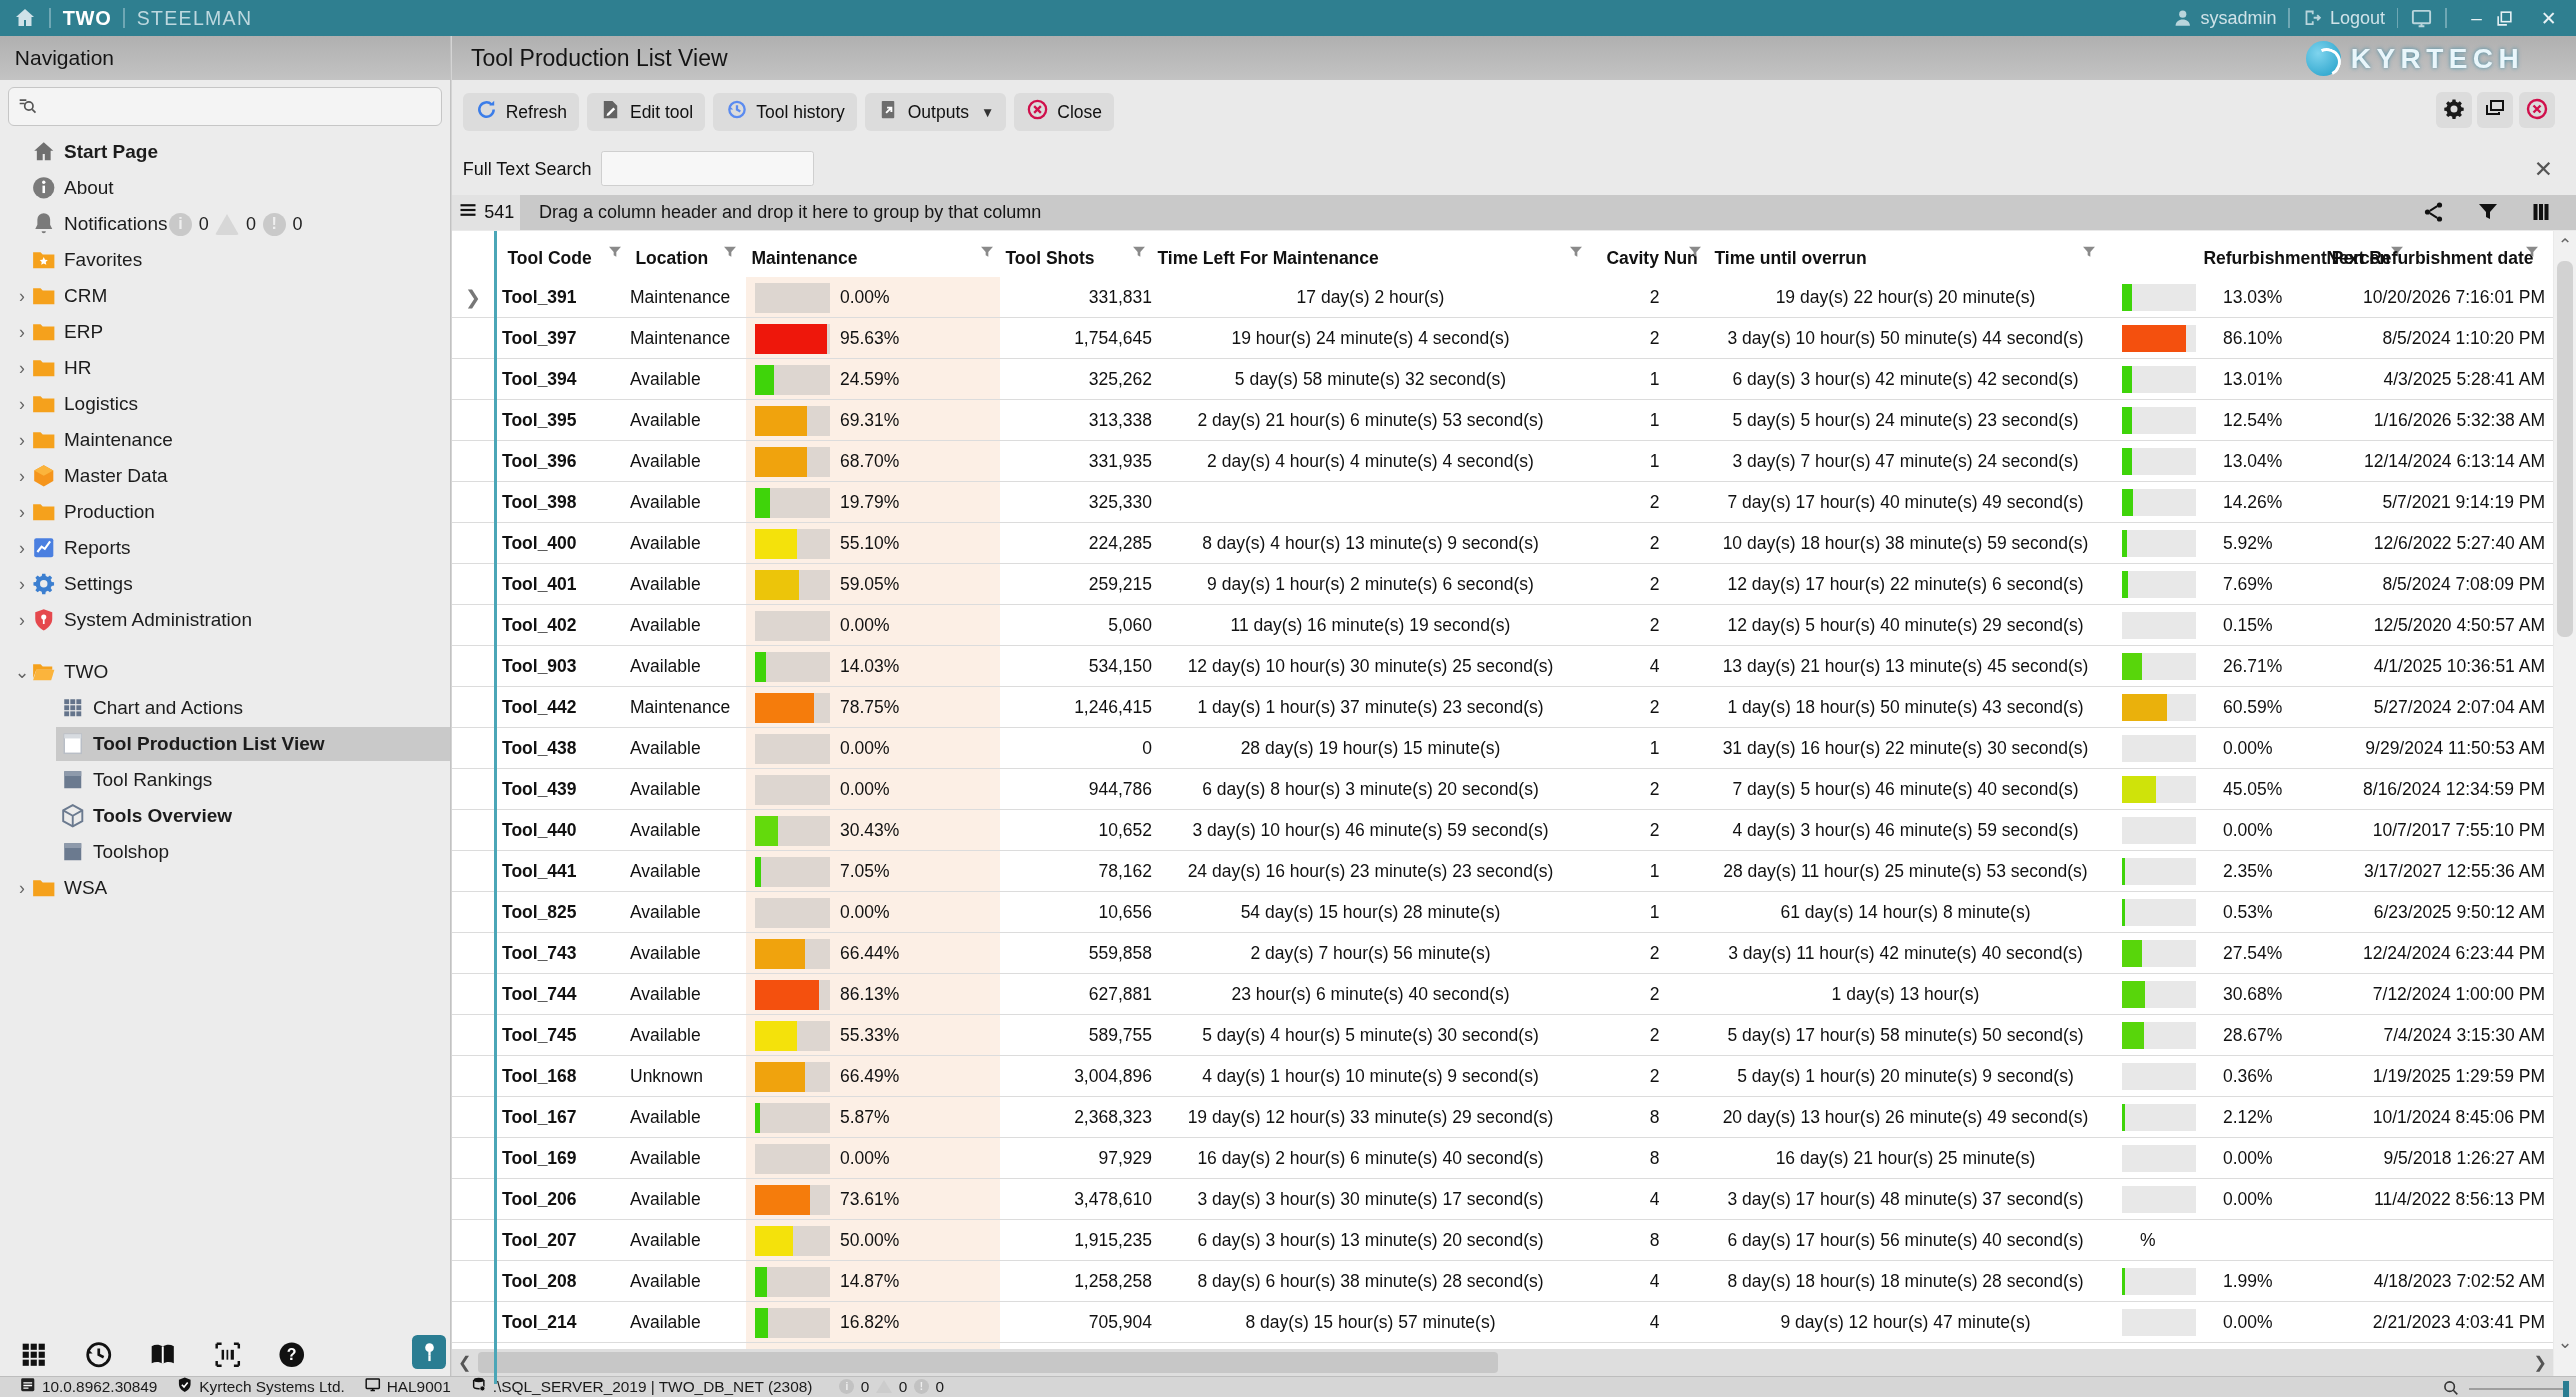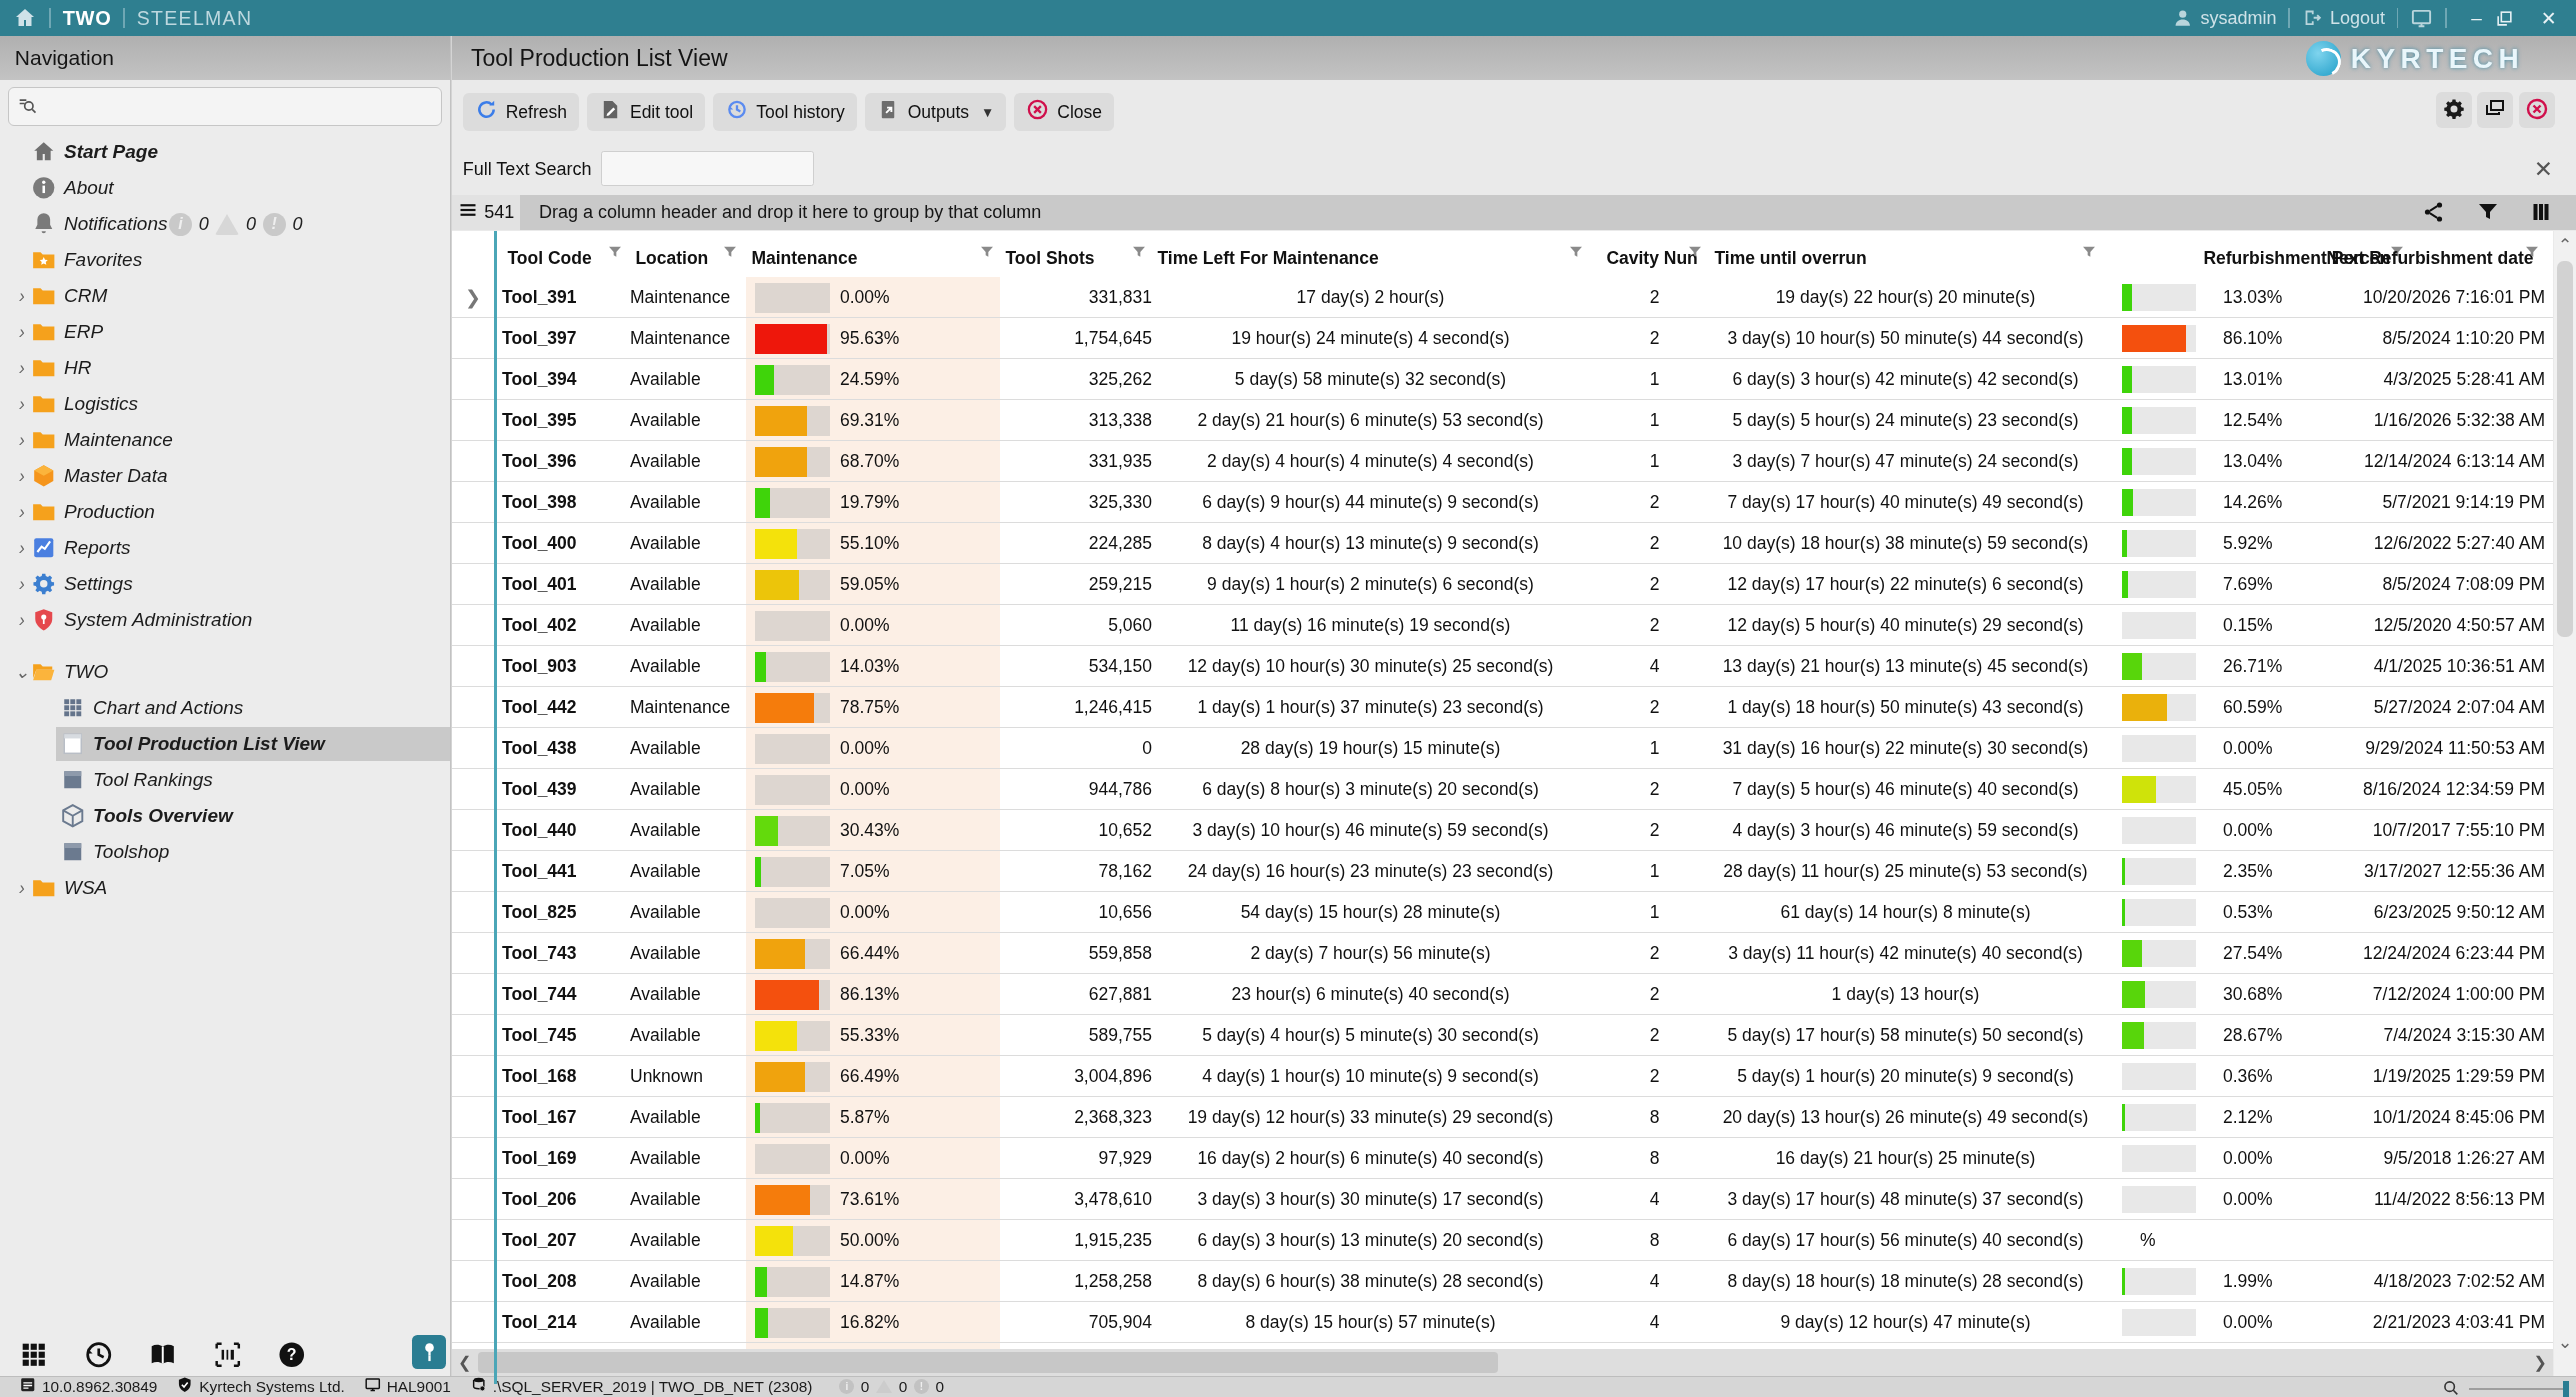--- a/index.html
+++ b/index.html
@@ -14,21 +14,21 @@
   #topbar svg { display:block; }
   .tb-item { display:flex; align-items:center; gap:6.7px; }
   .tb-win { width:36px; text-align:center; font-size:19px; color:#e8f2f5; cursor:default; }
 
   
   #nav { position:absolute; left:0; top:36px; width:451px; height:1340px; background:#ececec; border-right:1.3px solid #c2c2c2; }
   #nav-header { height:44px; background:linear-gradient(#b0b0b0,#c3c3c3); display:flex; align-items:center; padding-left:14.8px; font-size:21px; color:#151515; }
   #nav-search { position:absolute; left:8px; top:51px; width:434px; height:39px; background:#f4f4f4; border:1.3px solid #c6c6c6; border-radius:6px; display:flex; align-items:center; padding-left:9.4px; }
   #nav-search input { border:none; outline:none; background:transparent; font-size:17.5px; width:376px; margin-left:8px; font-family:inherit; }
   #nav-tree { position:absolute; left:0; top:98px; width:100%; }
-  .nitem { position:relative; height:36px; display:flex; align-items:center; font-size:19px; color:#1c1c1c; cursor:pointer;font-style:italic; }
+  .nitem { position:relative; height:36px; display:flex; align-items:center; font-size:19px; color:#1c1c1c; cursor:pointer; }
   .nitem .chev { position:absolute; left:12px; width:20px; color:#666; font-size:17.5px; text-align:center; }
   .nitem .nicon { position:absolute; left:31px; width:27px; height:27px; }
   .nitem.lvl1 .nicon { left:60px; }
   .nitem .nlabel { position:absolute; left:64px; white-space:nowrap; }
   .nitem.lvl1 .nlabel { left:93px; }
   .nitem.bold .nlabel { font-weight:bold; }
   .nitem.selected::before { content:""; position:absolute; left:56px; right:0; top:0.7px; bottom:0.7px; background:#c9c9c9; }
   .nitem > * { position:relative; z-index:1; }
   .nitem.gap { margin-top:16px; }
   .nbadges { position:absolute; left:169px; display:flex; align-items:center; gap:6.7px; z-index:1; }
@@ -673,21 +673,20 @@
           <div class="cell c-exp"></div>
           <div class="cell c-code">Tool_398</div>
           <div class="cell c-loc">Available</div>
           <div class="cell c-maint">
             <div class="mtrack">
               <div class="mfill" style="width:14.8px;background:#3fd40a"></div>
             </div>
             <span class="mpct">19.79%</span>
           </div>
           <div class="cell c-shots">325,330</div>
-          <div class="cell c-left">6 day(s) 9 hour(s) 44 minute(s) 9 second(s)</div>
           <div class="cell c-cav">2</div>
           <div class="cell c-over">7 day(s) 17 hour(s) 40 minute(s) 49 second(s)</div>
           <div class="cell c-ref">
             <div class="rtrack">
               <div class="mfill" style="width:10.7px;background:#3fd40a"></div>
             </div>
             <span class="rpct">14.26%</span>
           </div>
           <div class="cell c-date">5/7/2021 9:14:19 PM</div>
         </div>

